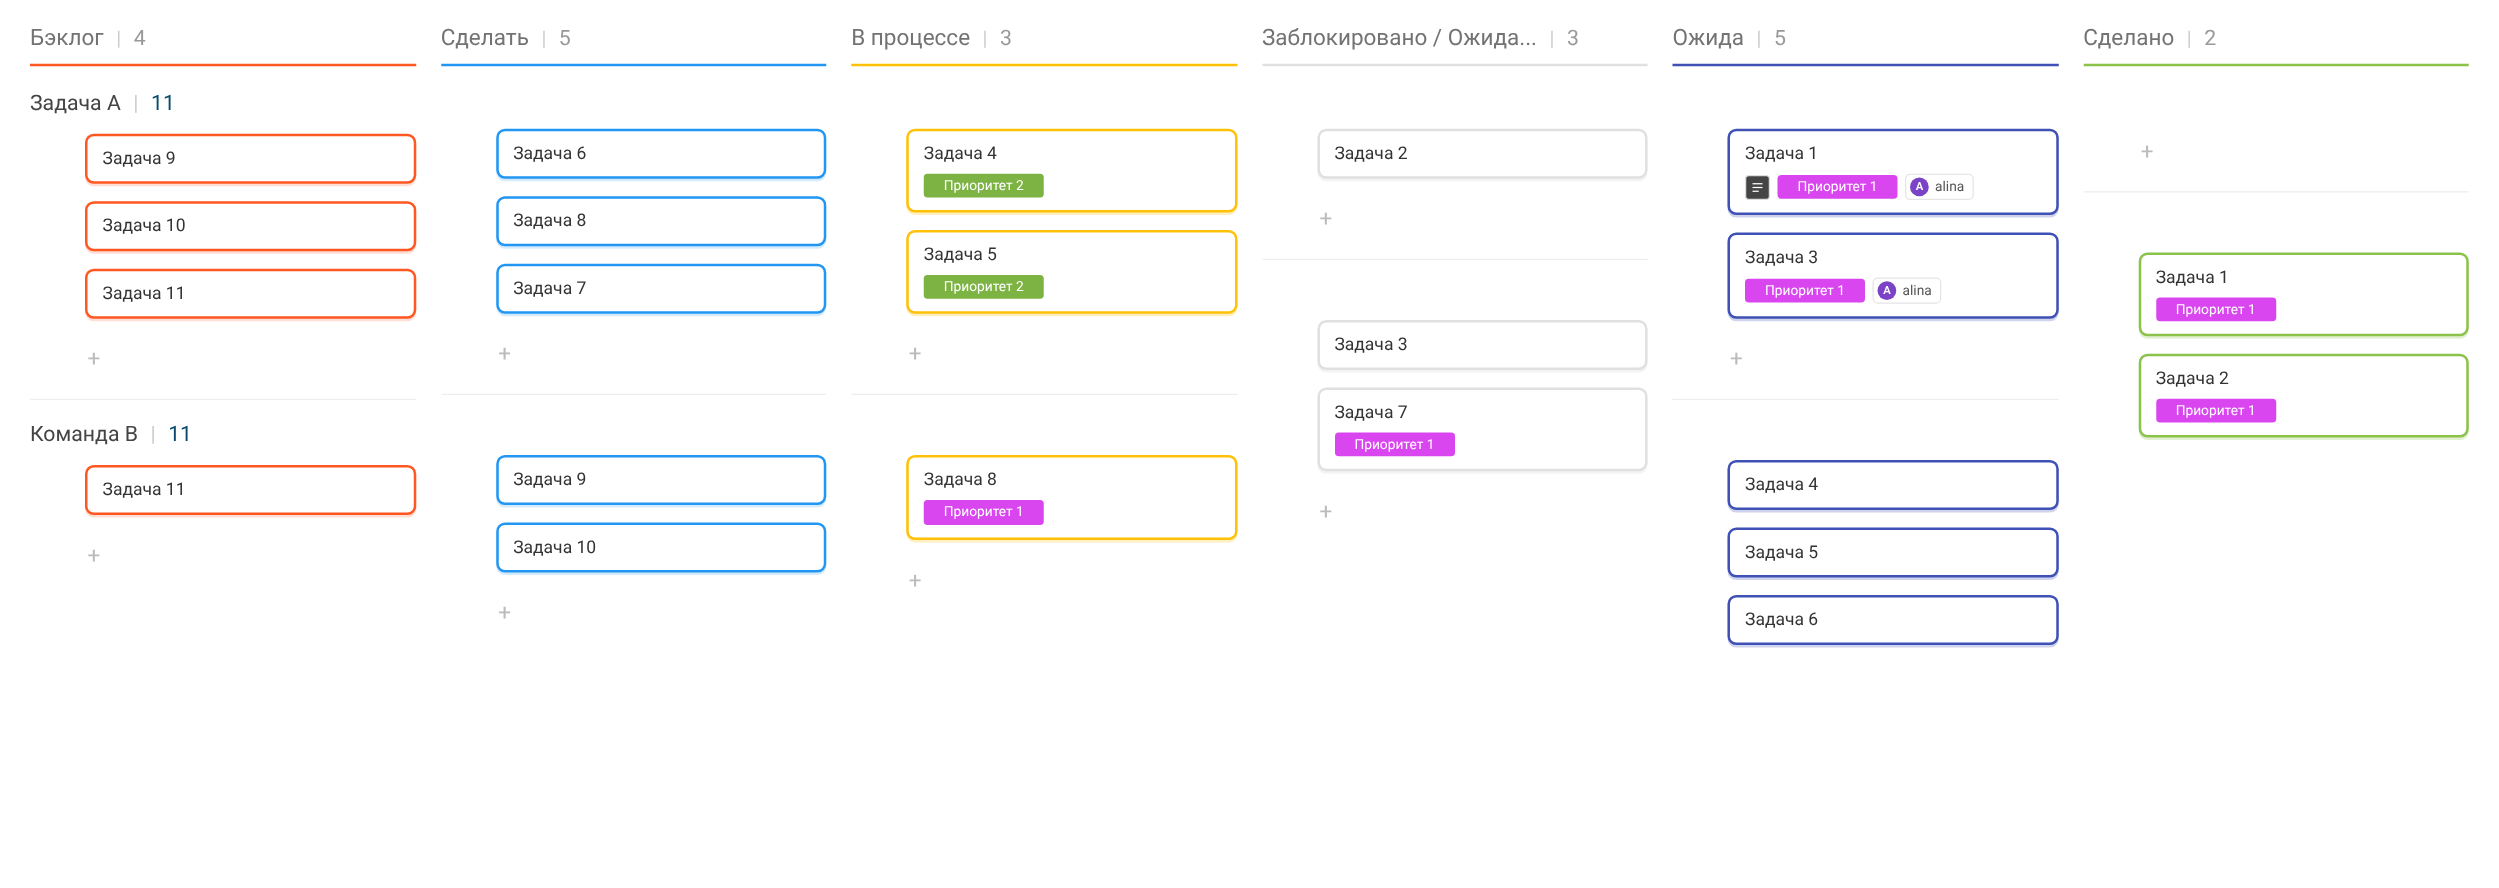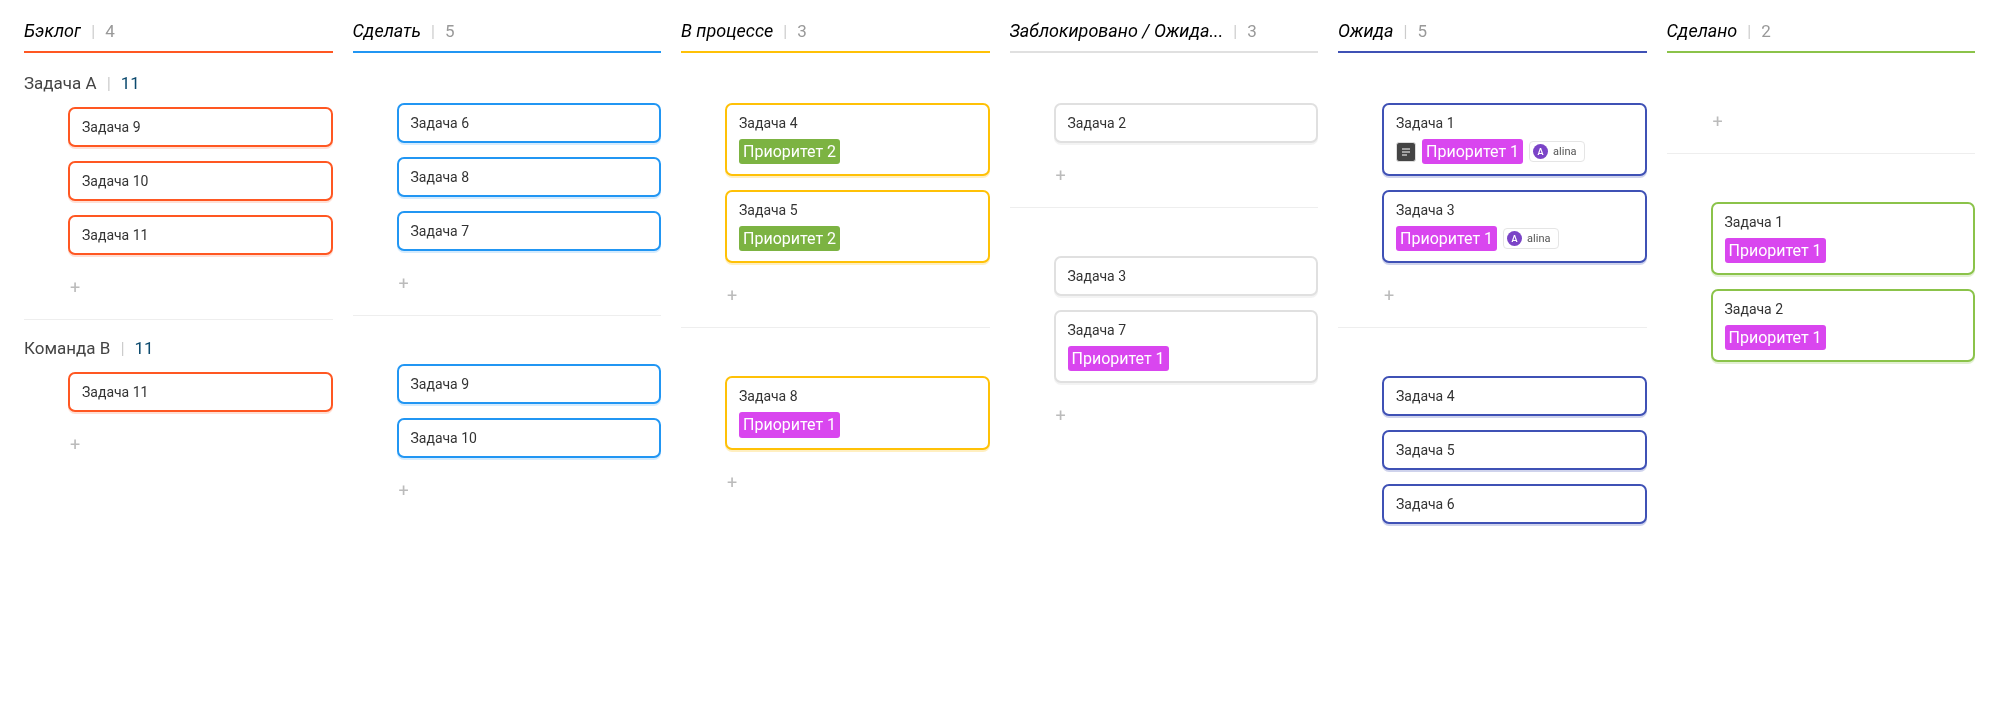--- a/index.html
+++ b/index.html
@@ -25,24 +25,23 @@
     gap: 10px;
     padding-bottom: 10px;
     border-bottom: 2px solid #ccc;
     margin-bottom: 20px;
     white-space: nowrap;
     overflow: hidden;
     text-overflow: ellipsis;
   }
   .col-header .title {
     font-size: 18px;
-    color: #000000;
+    color: #737373;
     overflow: hidden;
     text-overflow: ellipsis;
-    font-style: italic;
   }
   .col-header .sep {
     color: #ccc;
     font-size: 16px;
   }
   .col-header .count {
     color: #999;
     font-size: 17px;
   }
   .col-backlog .col-header { border-bottom-color: #ff5722; }
@@ -86,22 +85,22 @@
     color: #333;
   }
   .card-meta {
     display: flex;
     align-items: center;
     gap: 6px;
     margin-top: 8px;
     flex-wrap: wrap;
   }
   .badge {
-    font-size: 16px;
-    padding: 3px 4px;
+    font-size: 11px;
+    padding: 3px 16px;
     border-radius: 3px;
     color: #fff;
     background: #999;
     line-height: 1.2;
   }
   .badge-red { background: #d946ef; }
   .badge-green { background: #7cb342; }
   .chip {
     display: inline-flex;
     align-items: center;

